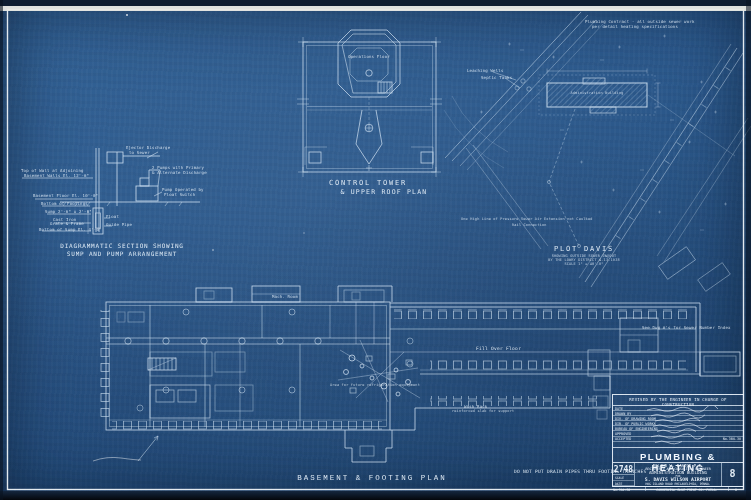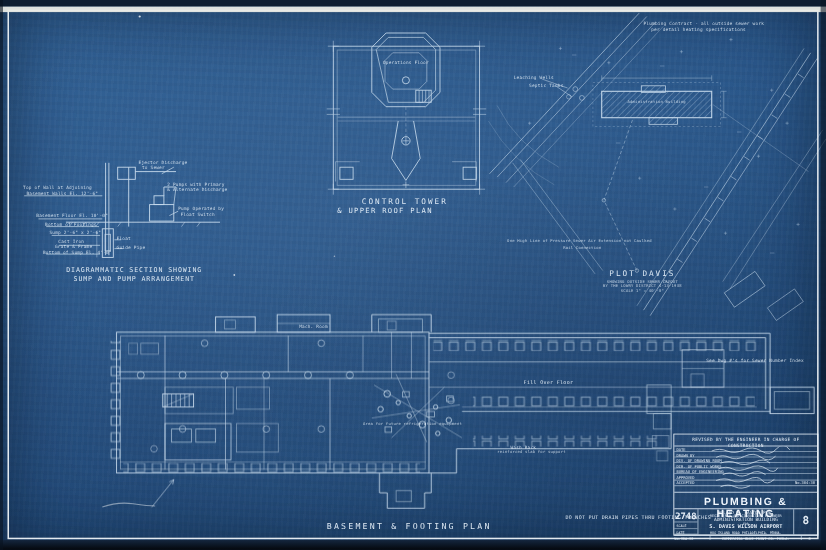--- a/index.html
+++ b/index.html
@@ -9,21 +9,21 @@
     background:
       radial-gradient(ellipse 900px 600px at 42% 38%, rgba(255,255,255,.06), transparent 60%),
       radial-gradient(ellipse 500px 320px at 75% 72%, rgba(0,0,25,.14), transparent 70%),
       radial-gradient(ellipse 400px 260px at 18% 80%, rgba(0,0,25,.10), transparent 70%),
       repeating-linear-gradient(93deg, rgba(255,255,255,.022) 0 2px, transparent 2px 5px),
       repeating-linear-gradient(2deg, rgba(0,0,0,.03) 0 3px, transparent 3px 7px),
       linear-gradient(160deg,#2d5e93,#28568a 40%,#224d7d 75%,#1e4570);
     box-shadow: inset 0 0 70px rgba(4,12,26,.6);}
   svg{position:absolute;left:0;top:0;}
   .lbl{position:absolute;color:rgba(233,243,252,.93);white-space:nowrap;line-height:1;}
-  .f75{font-size:7.5px;letter-spacing:2px;}
+  .f75{font-size:7.5px;letter-spacing:2px;font-family:Liberation Mono, monospace;}
   .f7{font-size:7px;letter-spacing:1.8px;}
   .f65{font-size:6.5px;letter-spacing:1.2px;}
   .f6{font-size:6px;letter-spacing:.8px;}
   .f45{font-size:4.5px;letter-spacing:.3px;}
   .f4{font-size:4px;letter-spacing:.2px;opacity:.88;}
   .f35{font-size:3.5px;letter-spacing:.2px;opacity:.8;}
   .ctr{transform:translateX(-50%);}
   
   .tb{position:absolute;left:612px;top:394px;width:132px;height:93px;
       border:1.2px solid rgba(240,246,253,.9);color:rgba(238,246,253,.95);
@@ -236,21 +236,21 @@
 
     <g fill="none" stroke="#ffffff">
       <path d="M93,461 q14,-5 28,-3 t20,2" stroke-width="1" opacity=".45"></path>
       <circle cx="127" cy="15" r="1" fill="#fff" stroke="none" opacity=".8"></circle>
       <circle cx="213" cy="250" r=".8" fill="#fff" stroke="none" opacity=".7"></circle>
       <circle cx="304" cy="233" r=".7" fill="#fff" stroke="none" opacity=".5"></circle>
     </g>
   </svg>
 
   <span class="lbl f7 ctr" style="left:368px;top:180px">CONTROL TOWER</span>
-  <span class="lbl f65 ctr" style="left:350px;top:189px">&amp; UPPER ROOF PLAN</span>
+  <span class="lbl f65 ctr" style="left:384px;top:189px">&amp; UPPER ROOF PLAN</span>
   <span class="lbl f4 ctr" style="left:369px;top:55px">Operations Floor</span>
 
   <span class="lbl f6 ctr" style="left:122px;top:243px">DIAGRAMMATIC SECTION SHOWING</span>
   <span class="lbl f6 ctr" style="left:122px;top:251px">SUMP AND PUMP ARRANGEMENT</span>
   <span class="lbl f4" style="left:21px;top:169px">Top of Wall at Adjoining</span>
   <span class="lbl f4" style="left:24px;top:174px">Basement Walls El. 12'-6"</span>
   <span class="lbl f4" style="left:33px;top:194px">Basement Floor El. 10'-0"</span>
   <span class="lbl f4" style="left:41px;top:202px">Bottom of Footings</span>
   <span class="lbl f4" style="left:45px;top:210px">Sump 2'-6" x 2'-6"</span>
   <span class="lbl f4" style="left:53px;top:218px">Cast Iron</span>

